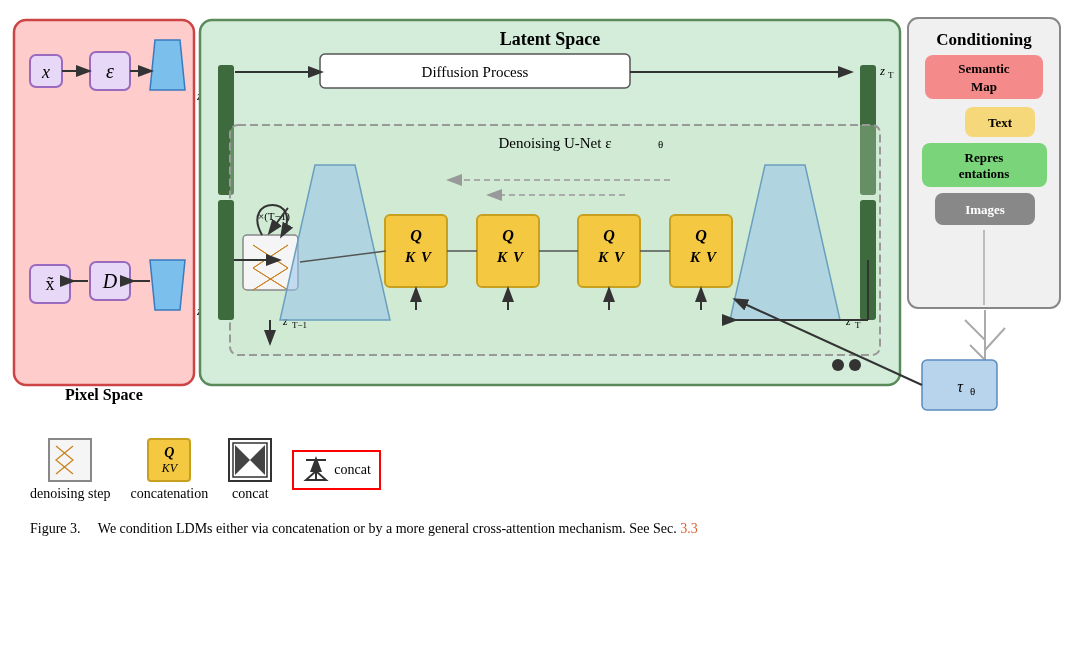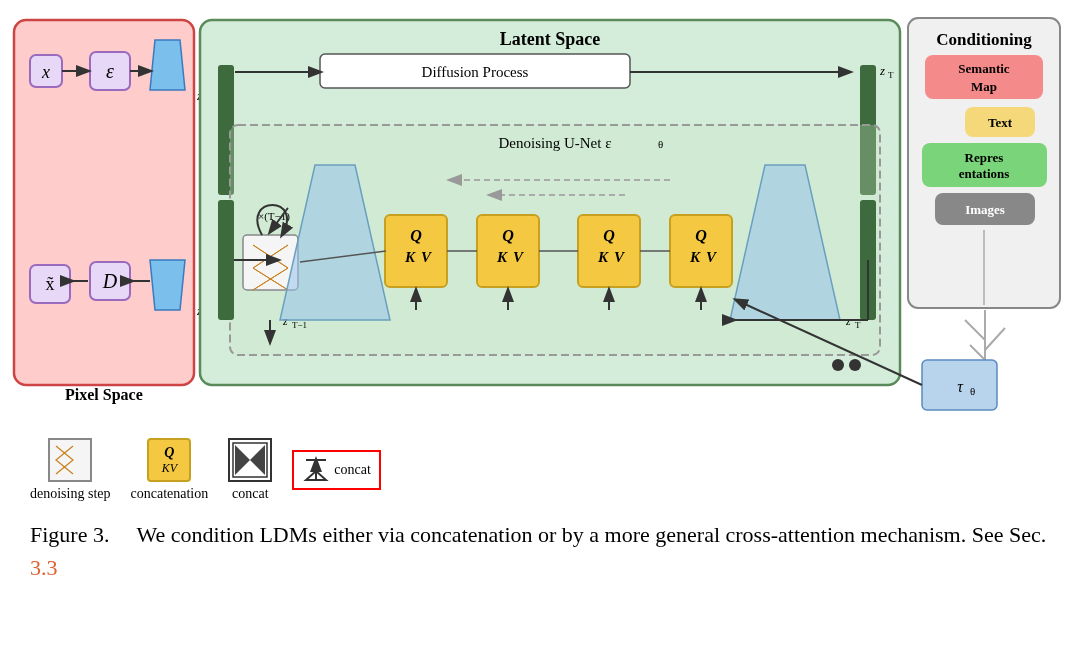--- a/index.html
+++ b/index.html
@@ -47,21 +47,21 @@
       padding: 4px 8px;
       display: flex;
       align-items: center;
       gap: 4px;
       font-size: 13px;
     }
 
     
     .figure-caption {
       padding: 8px 20px 4px 20px;
-      font-size: 22px;
+      font-size: 14px;
       line-height: 1.5;
     }
     .caption-ref {
       color: #e06030;
     }
 
     
     .svg-container {
       width: 100%;
       height: 420px;

